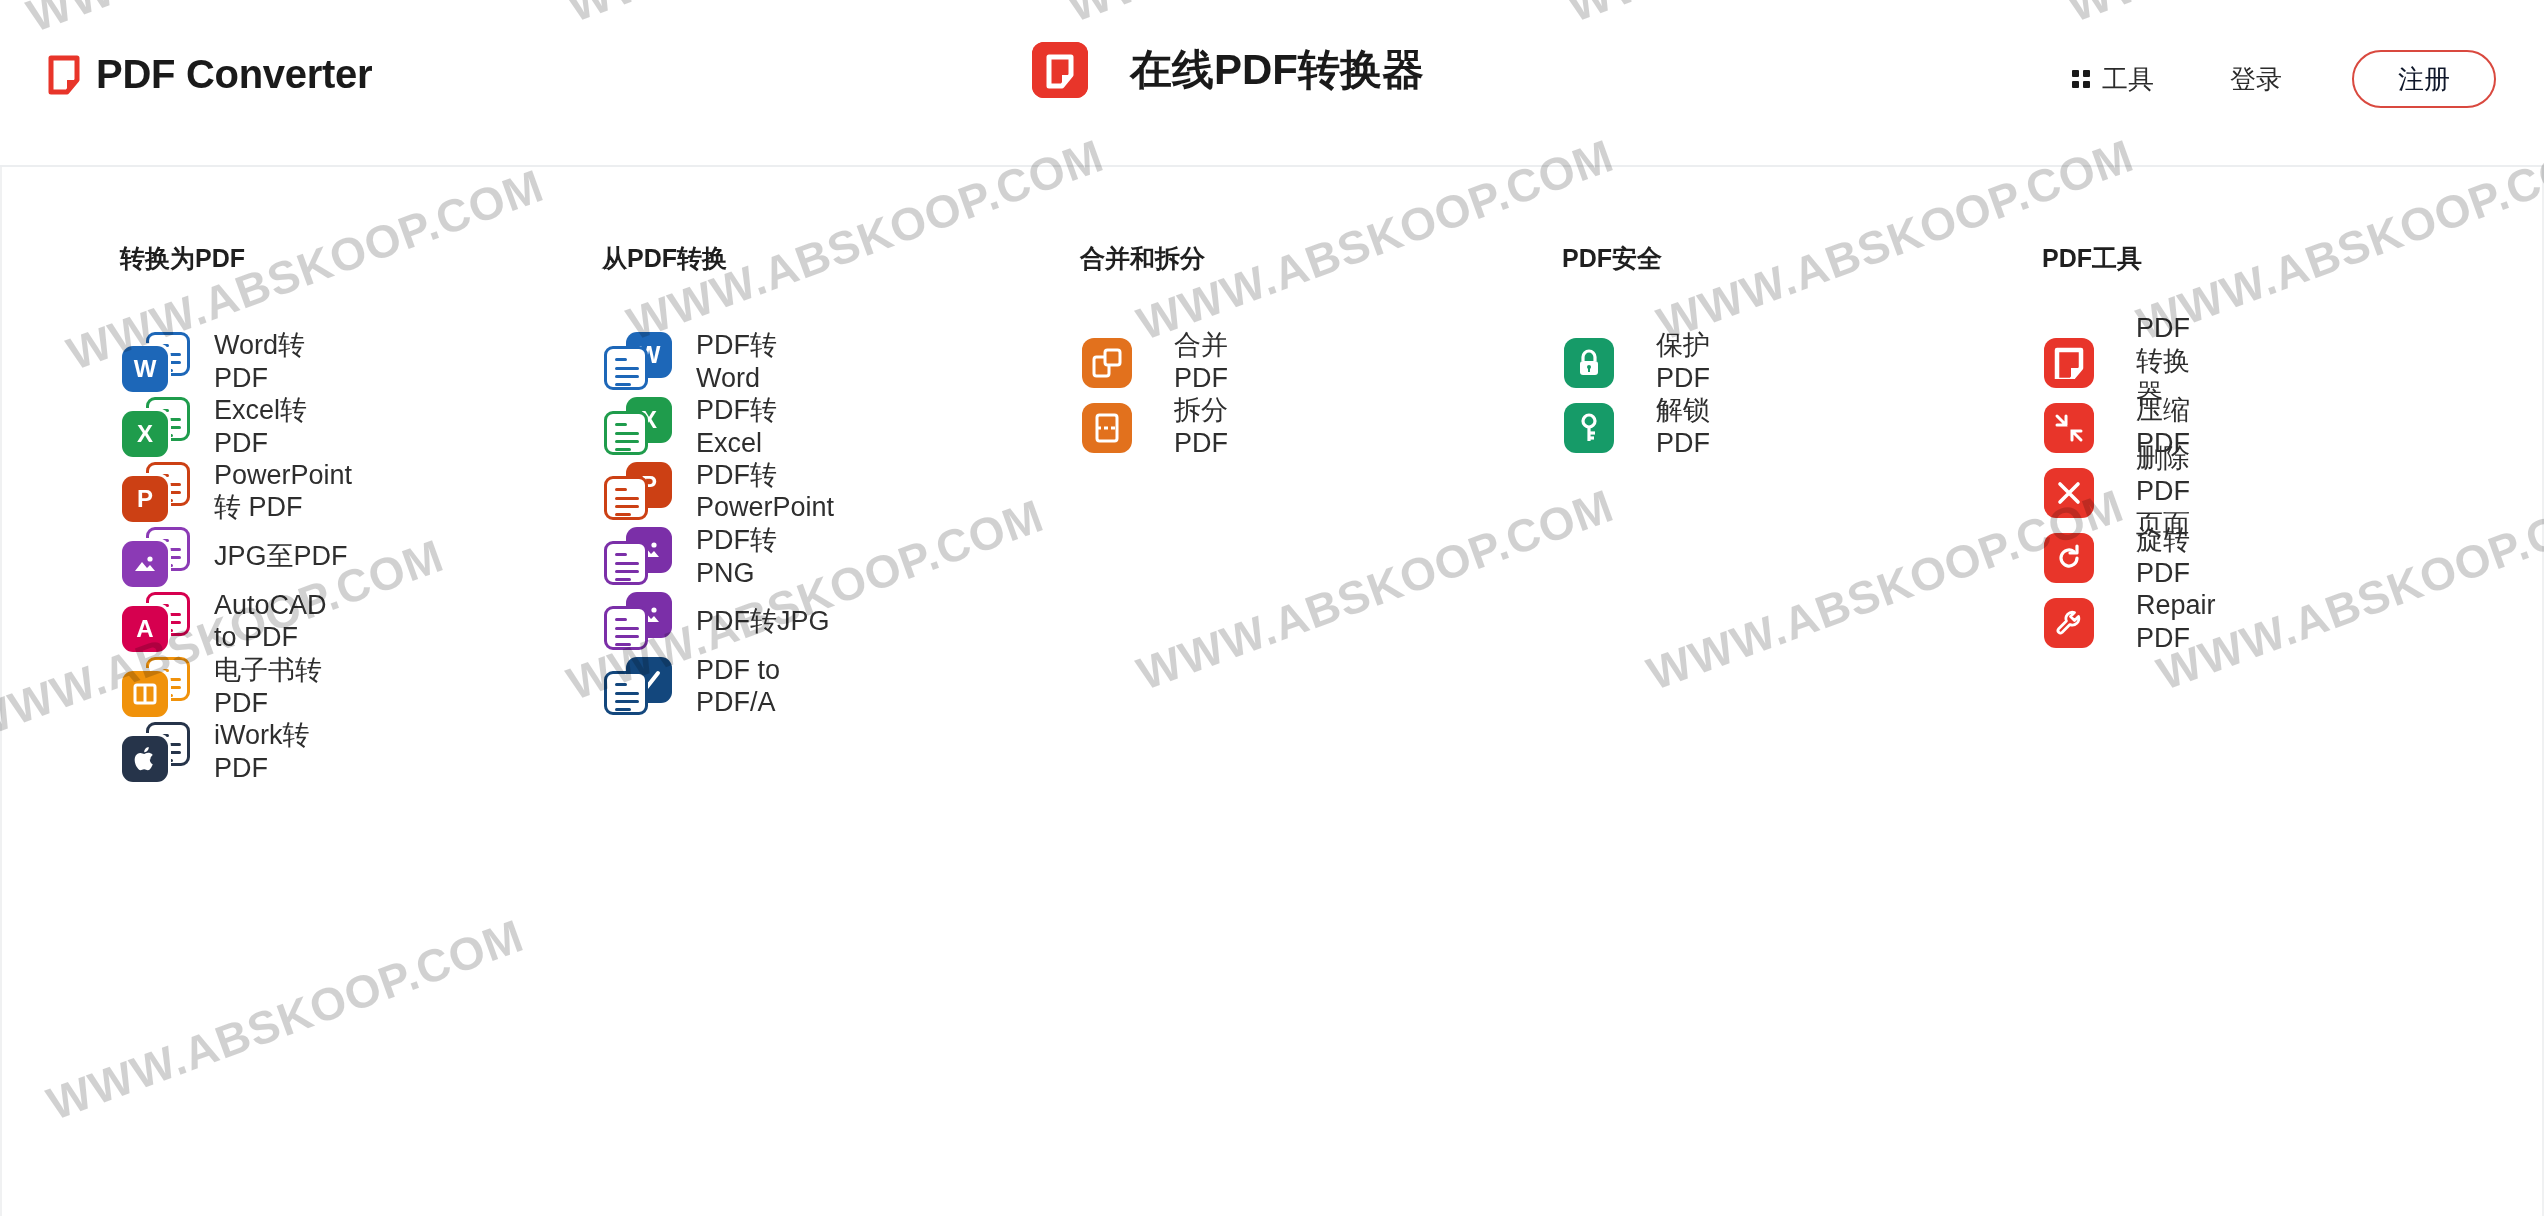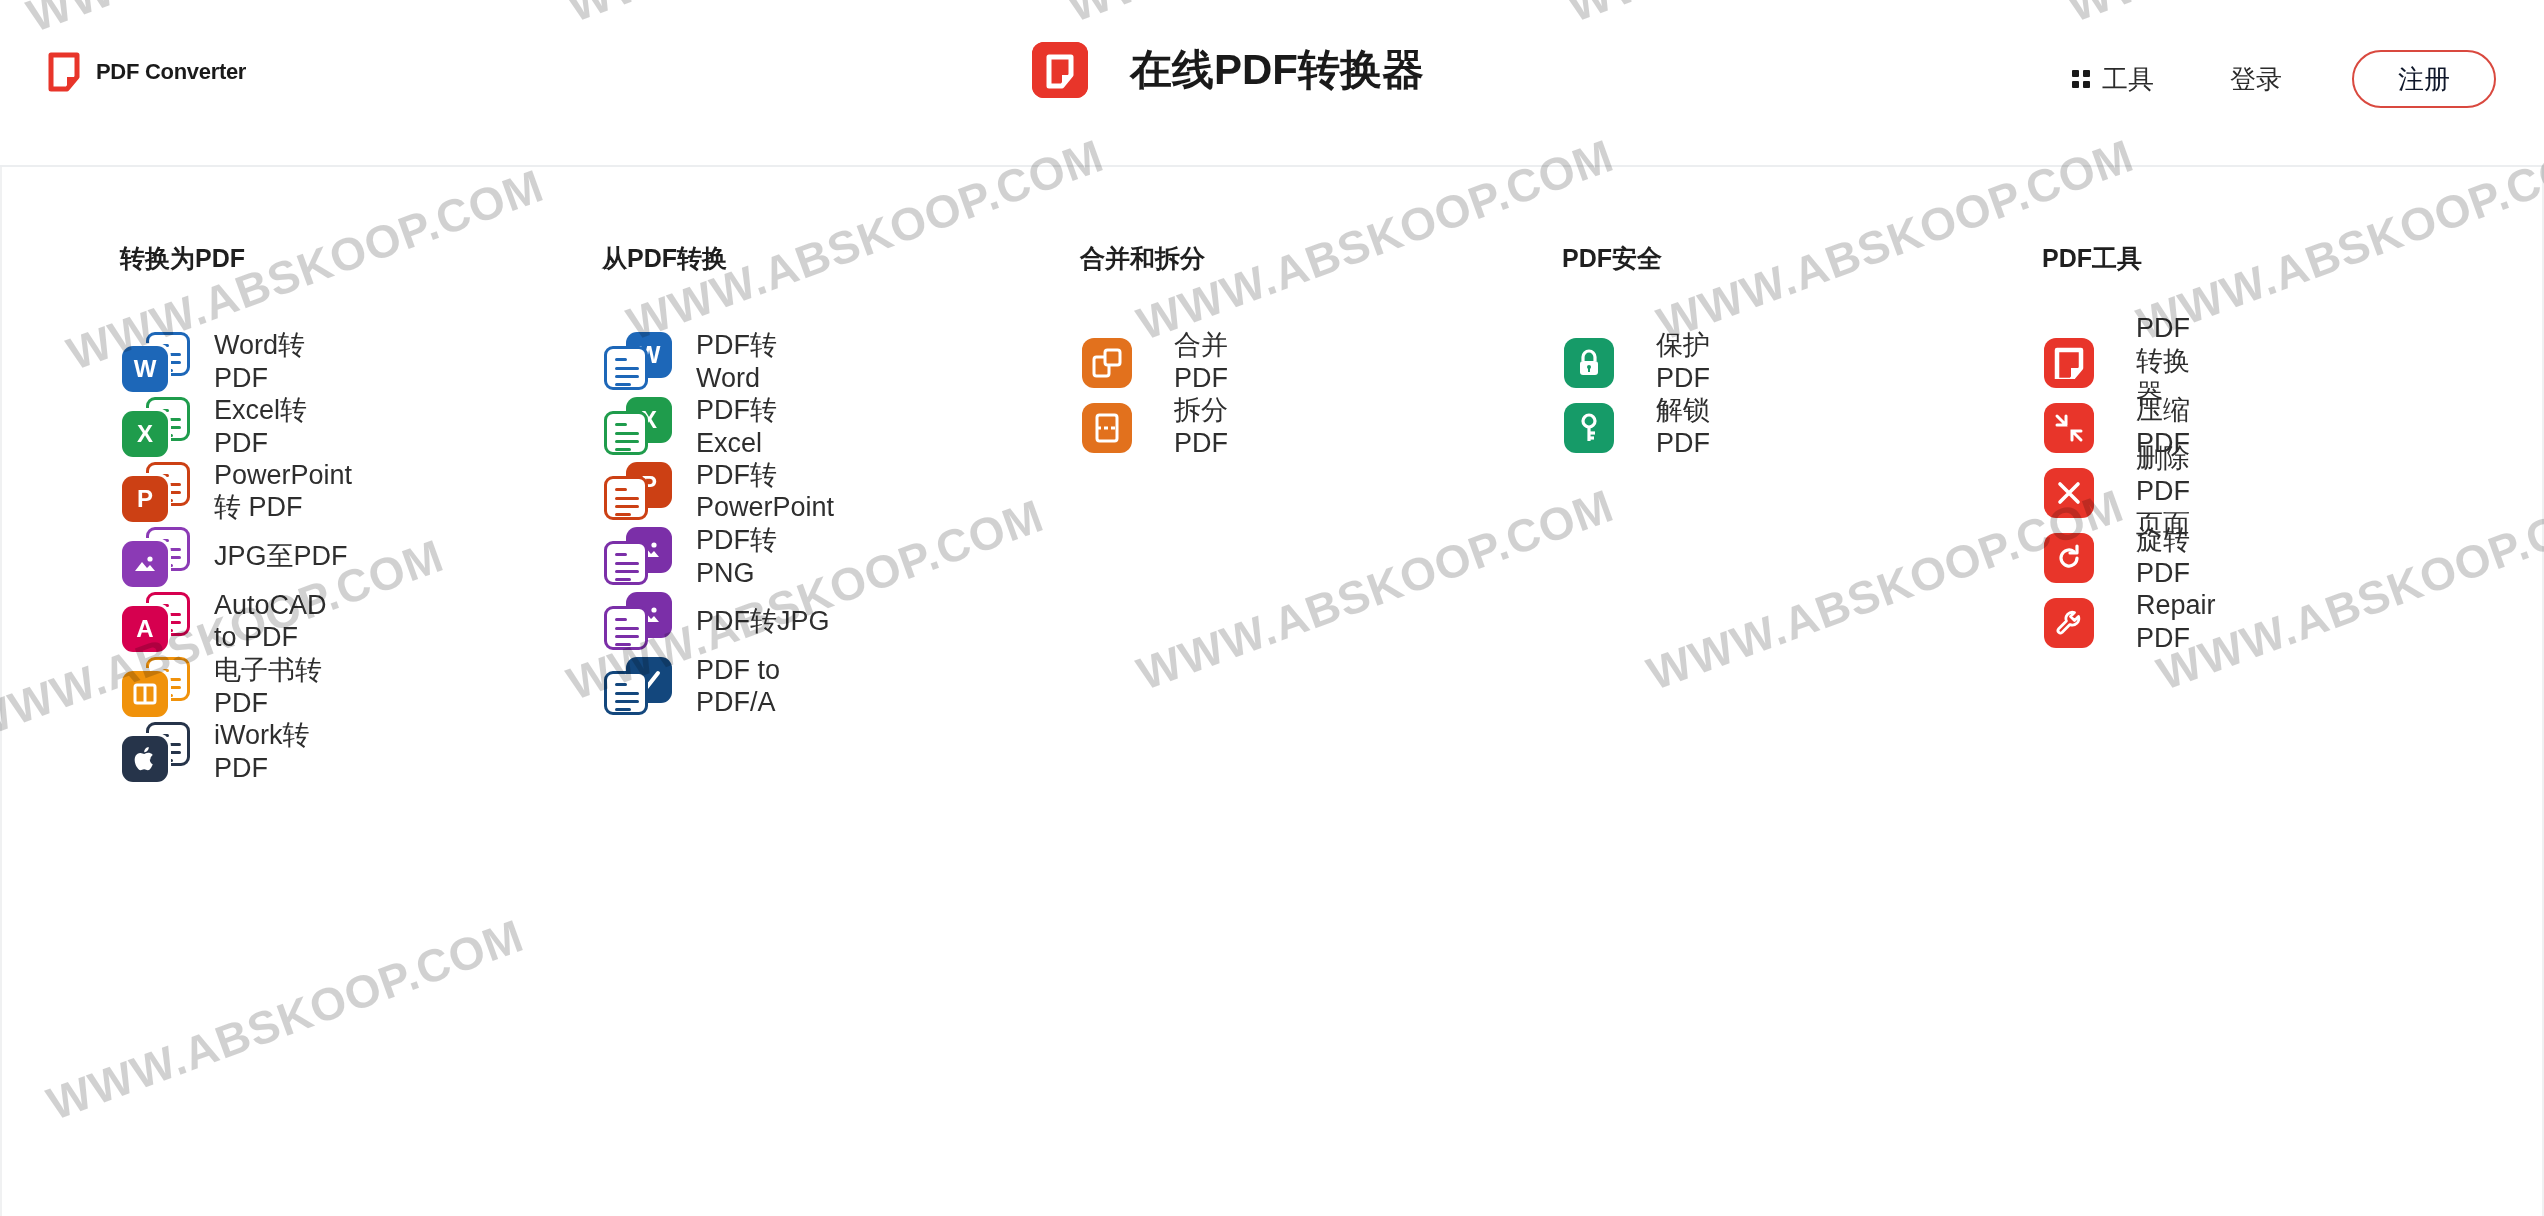--- a/index.html
+++ b/index.html
@@ -26,21 +26,21 @@
   }
 
   
   .header {
     position: absolute; left:0; top:0; width:2544px; height:167px;
     background:#fff;
     border-bottom: 2px solid #eceef0;
   }
   .brand-left { position:absolute; left:48px; top:52px; display:flex; align-items:center; gap:16px; }
   .brand-left .logo-outline { width:32px; height:40px; position:relative; }
-  .brand-left .brand-text { font-size:22px; font-weight:700; color:#1a1a1a; letter-spacing:-0.3px; }
+  .brand-left .brand-text { font-size:40px; font-weight:700; color:#1a1a1a; letter-spacing:-0.3px; }
 
   .brand-center { position:absolute; left:1032px; top:42px; display:flex; align-items:center; gap:42px; }
   .brand-center .logo-box { width:56px; height:56px; border-radius:12px; background:#e8352a; position:relative; }
   .brand-center .brand-cn { font-size:42px; font-weight:700; color:#1a1a1a; letter-spacing:0px; }
 
   .nav-right { position:absolute; right:48px; top:50px; display:flex; align-items:center; gap:8px; }
   .nav-item { font-size:26px; color:#2b2b2b; padding:0 34px; cursor:pointer; display:flex; align-items:center; gap:12px; }
   .grid-icon { display:inline-grid; grid-template-columns: 7px 7px; grid-template-rows: 7px 7px; gap:4px; }
   .grid-icon i { display:block; width:7px; height:7px; background:#1a1a1a; border-radius:1px; }
   .btn-register {

